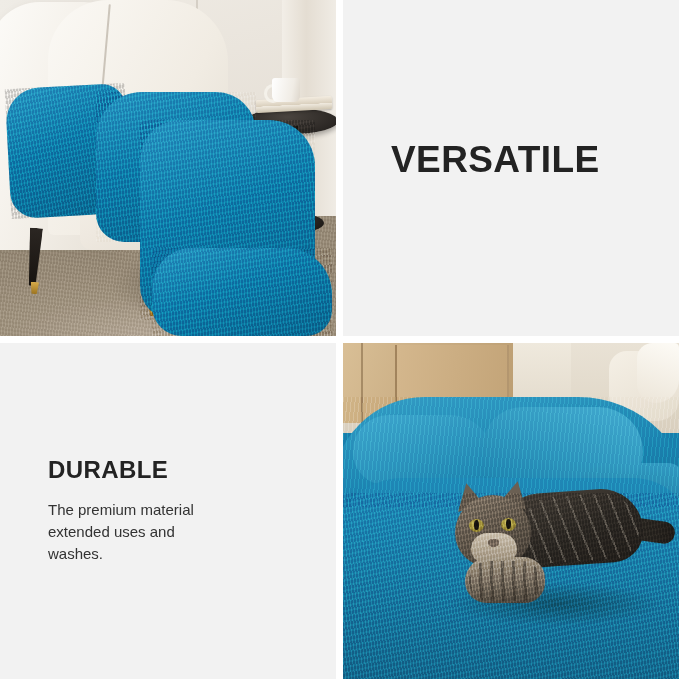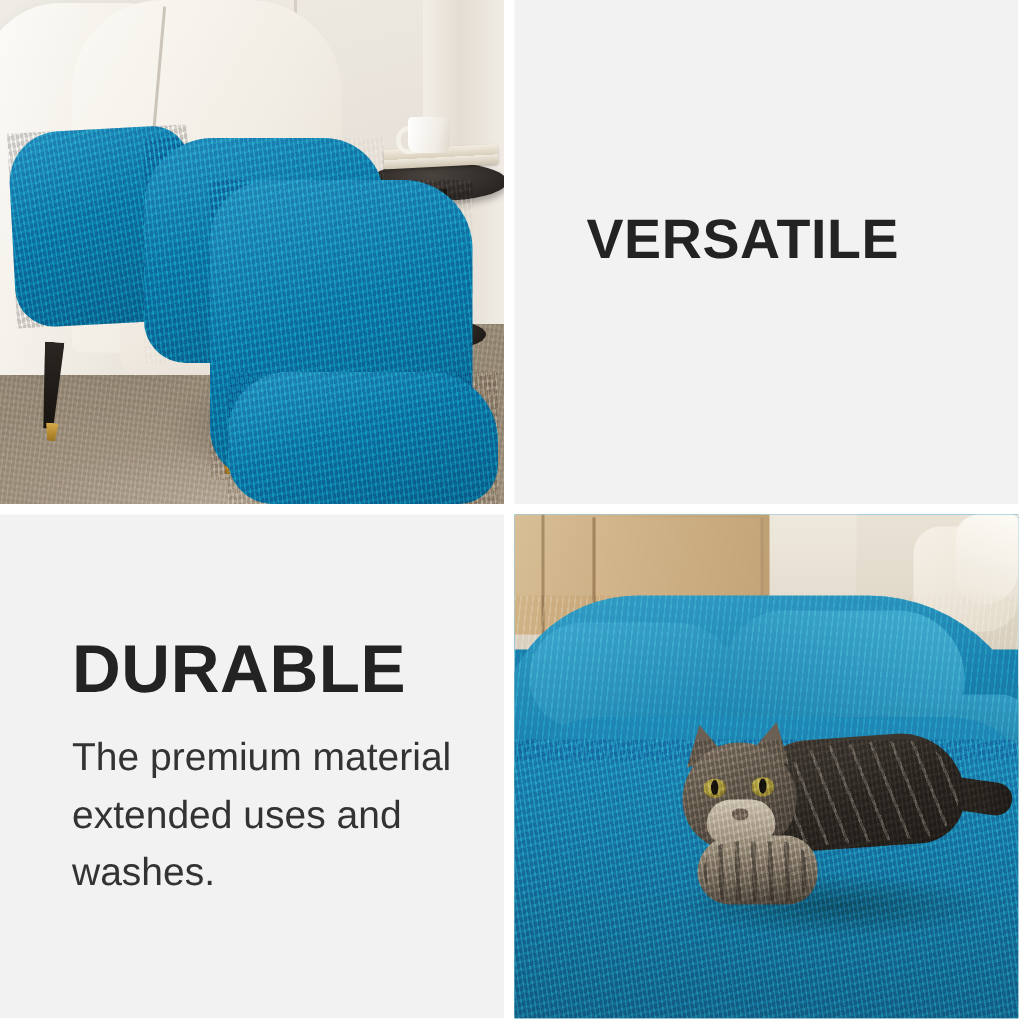--- a/index.html
+++ b/index.html
@@ -39,32 +39,32 @@
 
   .heading {
     font-family: "Liberation Sans", sans-serif;
     font-weight: bold;
     color: #232323;
     letter-spacing: 0.4px;
     margin: 0 0 16px 0;
     line-height: 1.05;
   }
   .panel-versatile .heading { font-size: 37px; }
-  .panel-durable  .heading { font-size: 45px; }
+  .panel-durable  .heading { font-size: 24px; }
 
   .body-text {
     font-family: "Liberation Sans", sans-serif;
     font-weight: 400;
     color: #333333;
     font-size: 21px;
     line-height: 1.47;
     margin: 0;
     white-space: pre-line;
   }
-  .panel-durable .body-text { font-size: 26px; }
+  .panel-durable .body-text { font-size: 15px; }
 
   
   .photo-living {
     background: #e9e4dd;
   }
   .wall-left {
     position: absolute; left: 0; top: 0; width: 150px; height: 250px;
     background: linear-gradient(100deg,#efece6 0%, #e6e1d9 100%);
   }
   .wall-main {

